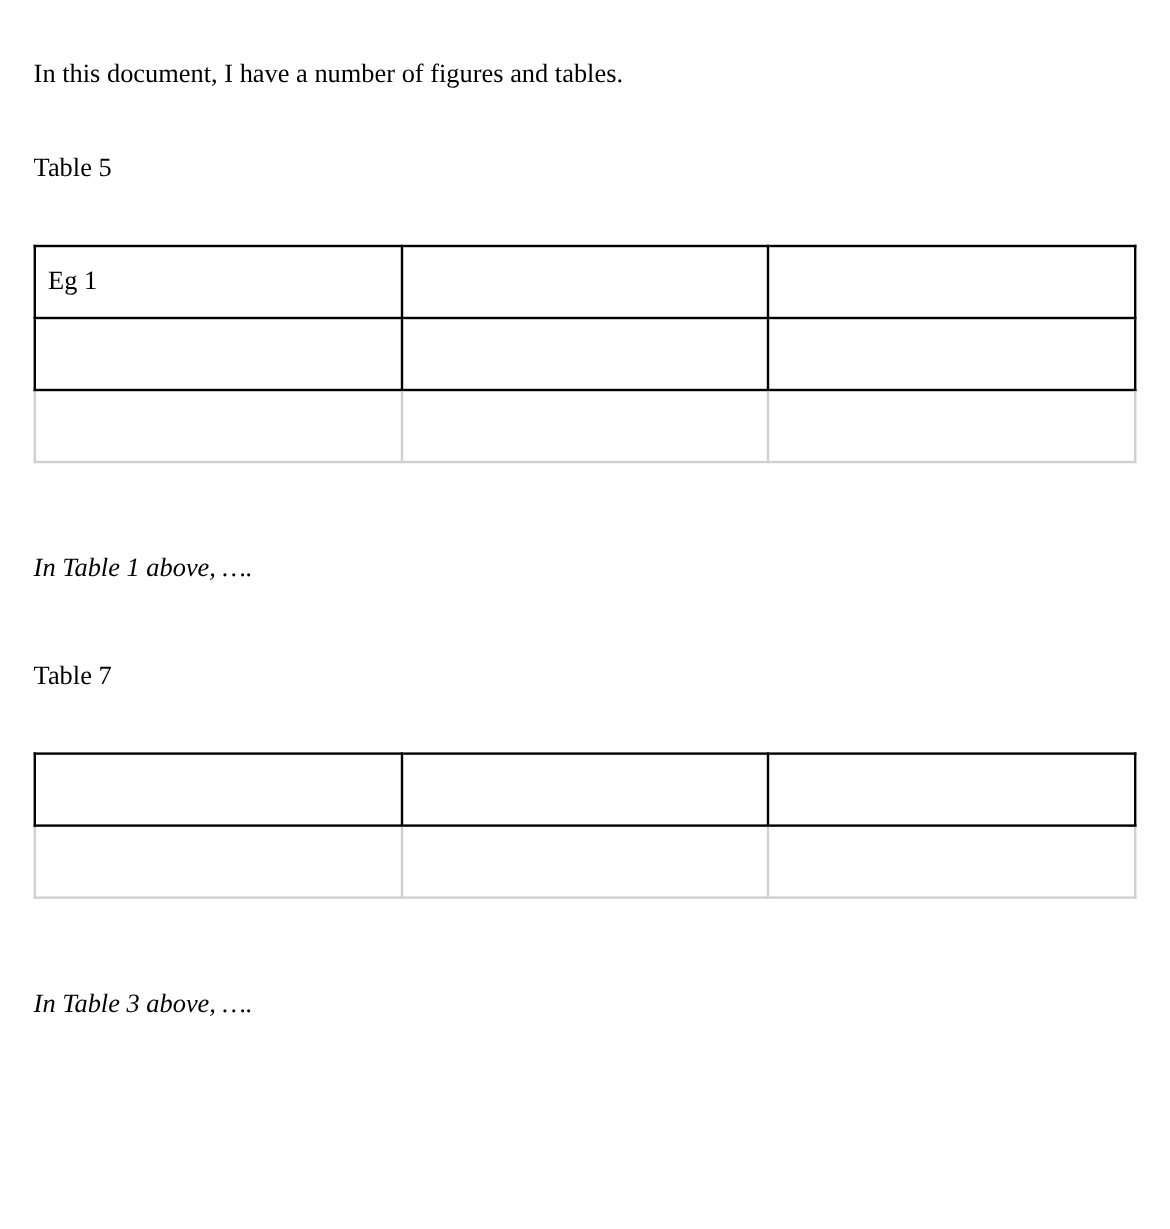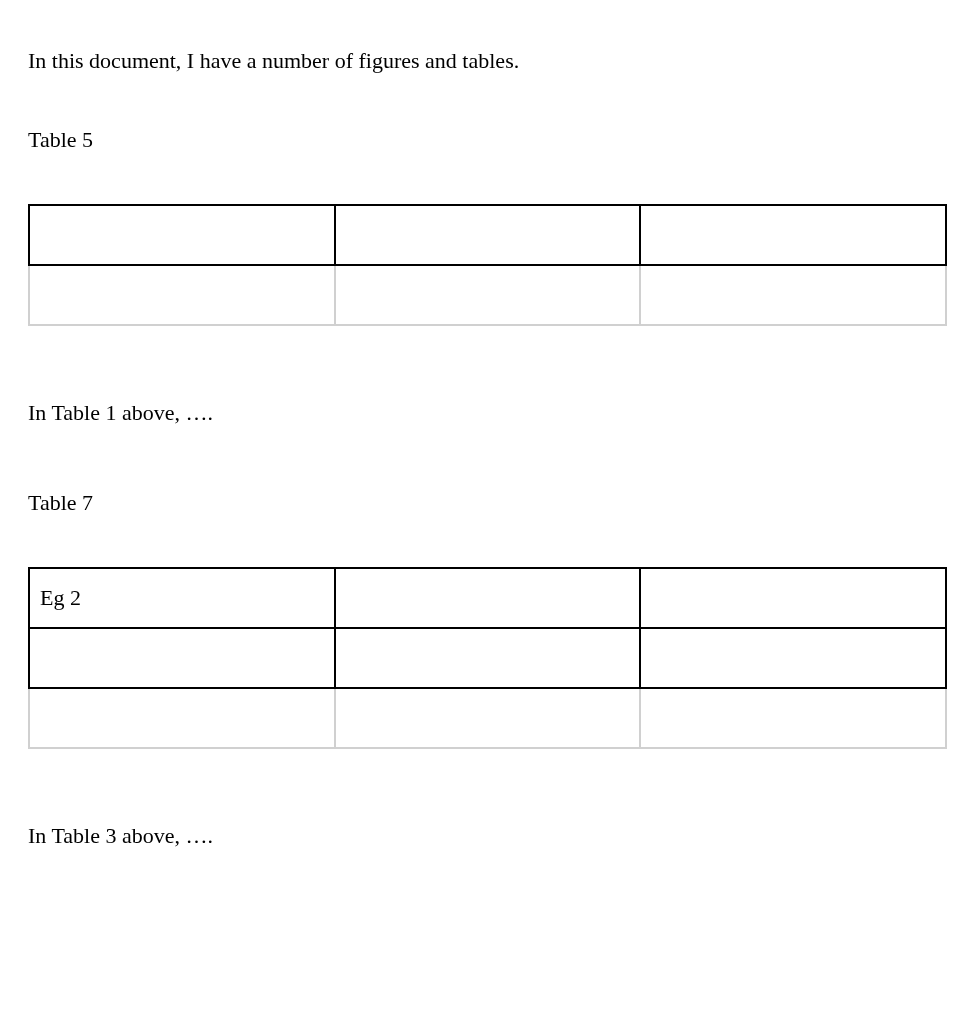--- a/index.html
+++ b/index.html
@@ -45,35 +45,41 @@
     }
     
     table.doc-table tr.light td {
       border: 2px solid #d0d0d0;
     }
     
     
     .para-after-table {
       margin-top: 10px;
       margin-bottom: 60px;
+      font-style: italic;
     }
     .last {
       margin-bottom: 0;
     }
   </style>
 </head>
 <body>
 
 <p class="para">In this document, I have a number of figures and tables.</p>
 
 <p class="caption">Table 5</p>
 
 <div class="tbl-wrap">
   <table class="doc-table">
     <tbody>
+        <tr class="dark">
+      <td>Eg 1</td>
+      <td></td>
+      <td></td>
+    </tr>
     <tr class="dark">
       <td></td>
       <td></td>
       <td></td>
     </tr>
     <tr class="light">
       <td></td>
       <td></td>
       <td></td>
     </tr>
@@ -81,25 +87,20 @@
     </table>
 </div>
 
 <p class="para-after-table">In Table 1 above, ….</p>
 
 <p class="caption">Table 7</p>
 
 <div class="tbl-wrap">
   <table class="doc-table">
     <tbody>
-        <tr class="dark">
-      <td>Eg 2</td>
-      <td></td>
-      <td></td>
-    </tr>
     <tr class="dark">
       <td></td>
       <td></td>
       <td></td>
     </tr>
     <tr class="light">
       <td></td>
       <td></td>
       <td></td>
     </tr>

